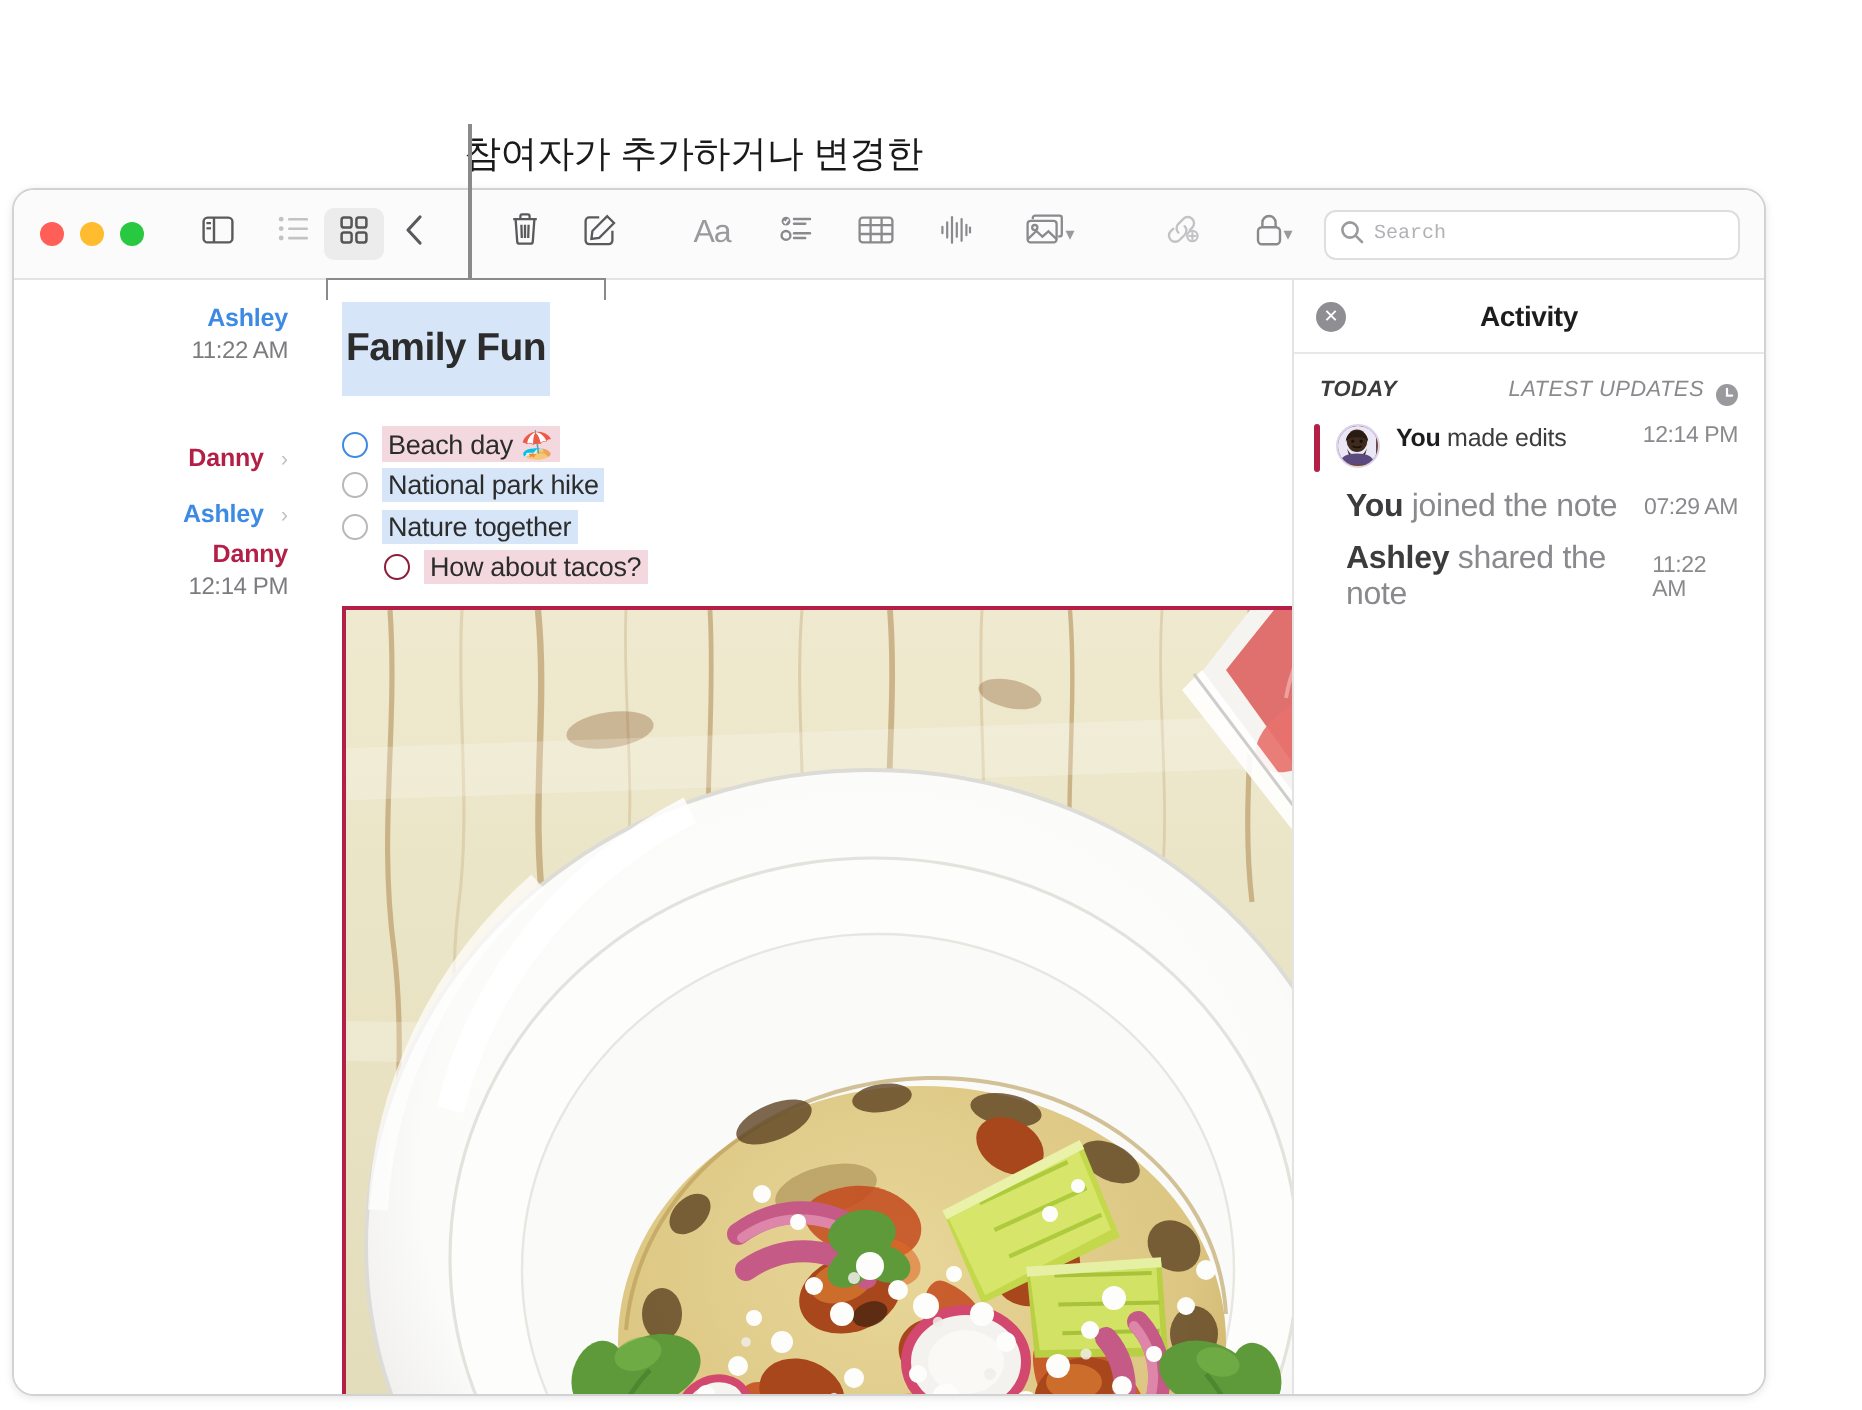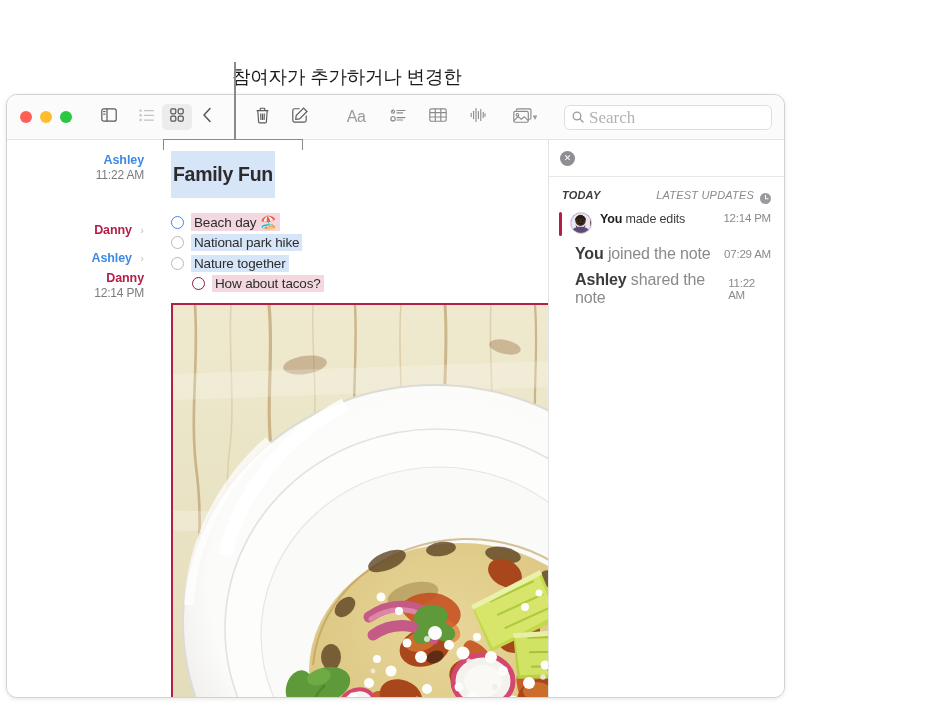--- a/index.html
+++ b/index.html
@@ -35,21 +35,21 @@
     border-left: 1.6px solid #8a8a8a;
     border-right: 1.6px solid #8a8a8a;
     z-index: 40;
     pointer-events: none;
   }
 
   
   .window {
     position: absolute;
     left: 6px; top: 94px;
-    width: 779px; height: 604px;
+    width: 877px; height: 604px;
     background: #ffffff;
     border: 1px solid #d2d2d2;
     border-radius: 11px;
     overflow: hidden;
     box-shadow: 0 1px 4px rgba(0,0,0,0.10);
   }
 
   
   .toolbar {
     position: relative;
@@ -82,21 +82,21 @@
     position: absolute; right: 12px; top: 10px;
     width: 208px; height: 25px;
     border: 1px solid #dedede;
     border-radius: 6px;
     background: #fff;
     display: flex; align-items: center;
     padding: 0 7px; gap: 5px;
   }
   .search-box input {
     border: none; outline: none; background: transparent;
-    font-family: Liberation Serif, serif; font-size: 17px; color: #be185d;
+    font-family: Liberation Mono, monospace; font-size: 10px; color: #be185d;
     width: 100%;
   }
   .search-box input::placeholder { color: #b2b2b6; }
 
   
   .body { display: flex; height: calc(100% - 45px); }
   .note-pane { position: relative; flex: 1; overflow: hidden; background: #fff; }
   .act-pane {
     width: 236px; flex: none;
     border-left: 1px solid #e3e3e3;
@@ -733,20 +733,21 @@
           </svg>
         </div>
       </div>
     </div>
 
     <div class="act-pane">
       <div class="act-head">
         <div class="act-close">
           <span>✕</span>
         </div>
+        <div class="act-title">Activity</div>
       </div>
 
       <div class="act-sub">
         <span class="act-today">TODAY</span>
         <span class="act-latest">LATEST UPDATES</span>
         <span class="clock-ic">
           <svg width="11" height="11" viewBox="0 0 11 11">
             <circle cx="5.5" cy="5.5" r="5.5" fill="#9a9a9e"></circle>
             <path d="M5.5 2.4v3.4h2.6" fill="none" stroke="#ffffff" stroke-width="1.1" stroke-linecap="round"></path>
           </svg>

